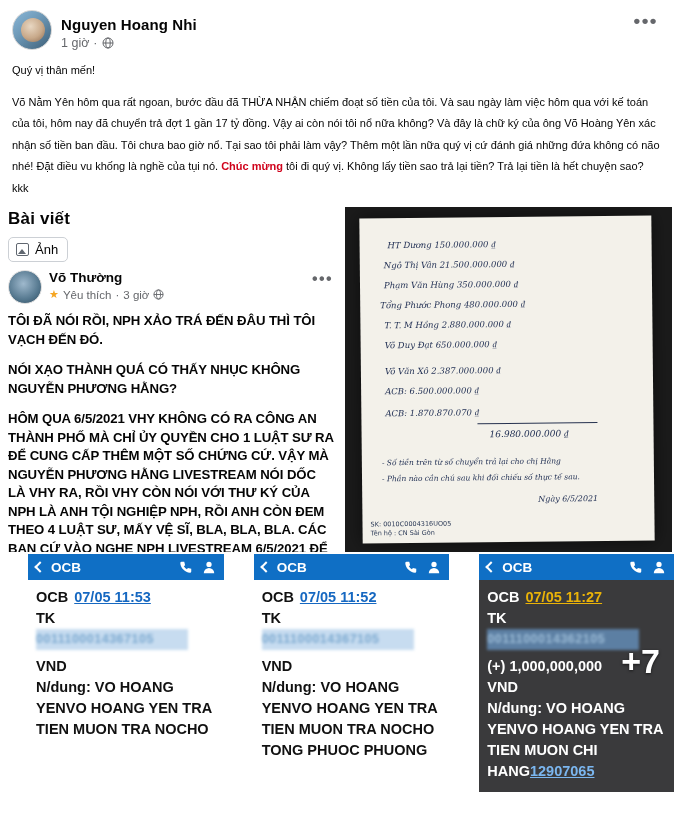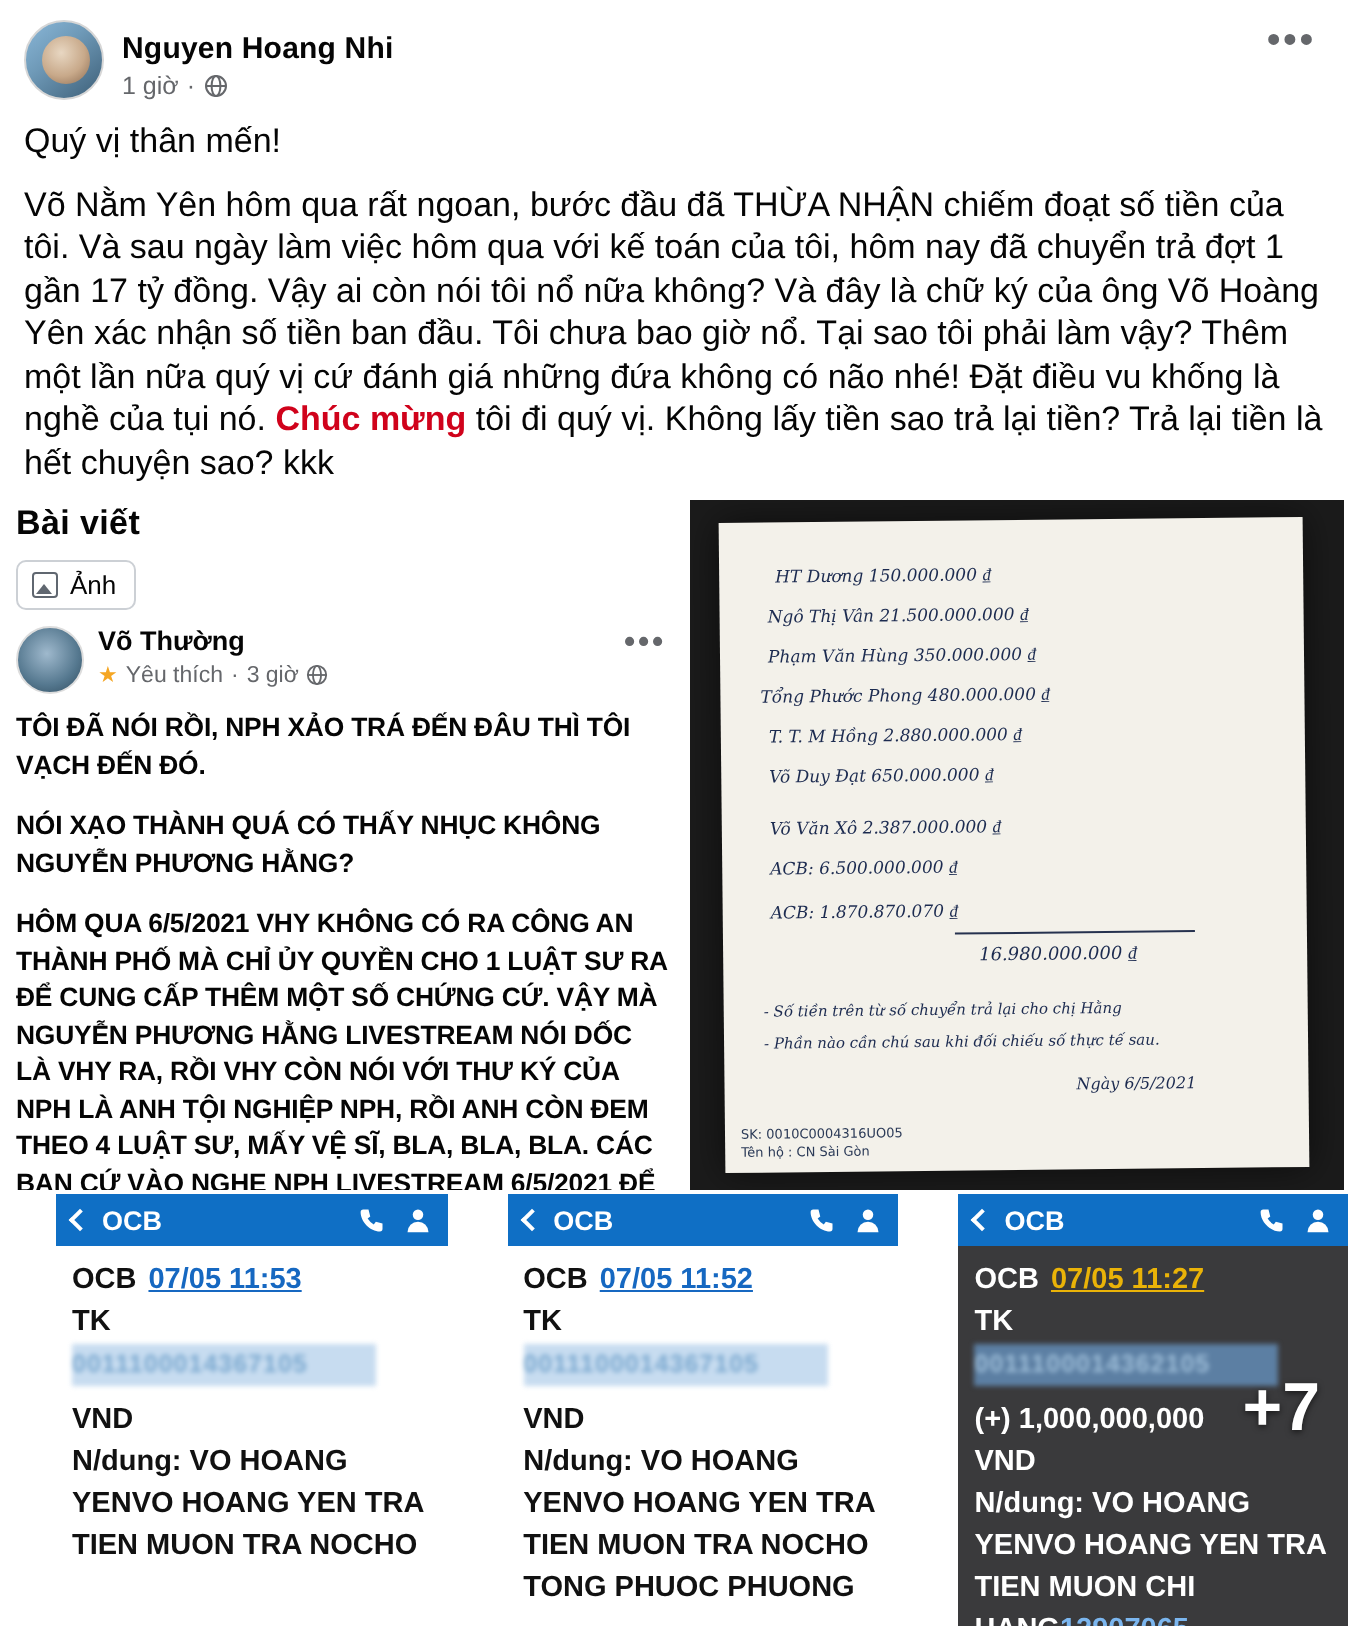--- a/index.html
+++ b/index.html
@@ -64,21 +64,21 @@
     right: 16px; top: 16px;
     color: #65676b;
     font-size: 19px;
     letter-spacing: 1.5px;
     line-height: 10px;
     font-weight: bold;
   }
   
   .post-text {
     padding: 6px 12px 8px 12px;
-    font-size: 17px;
+    font-size: 11px;
     line-height: 21.5px;
     color: #050505;
   }
   .post-text .lead { display: block; margin-bottom: 10px; }
   .hl-red { color: #d0021b; font-weight: bold; }
   
   .media {
     position: relative;
     width: 600px;
     flex: 1 1 auto;

